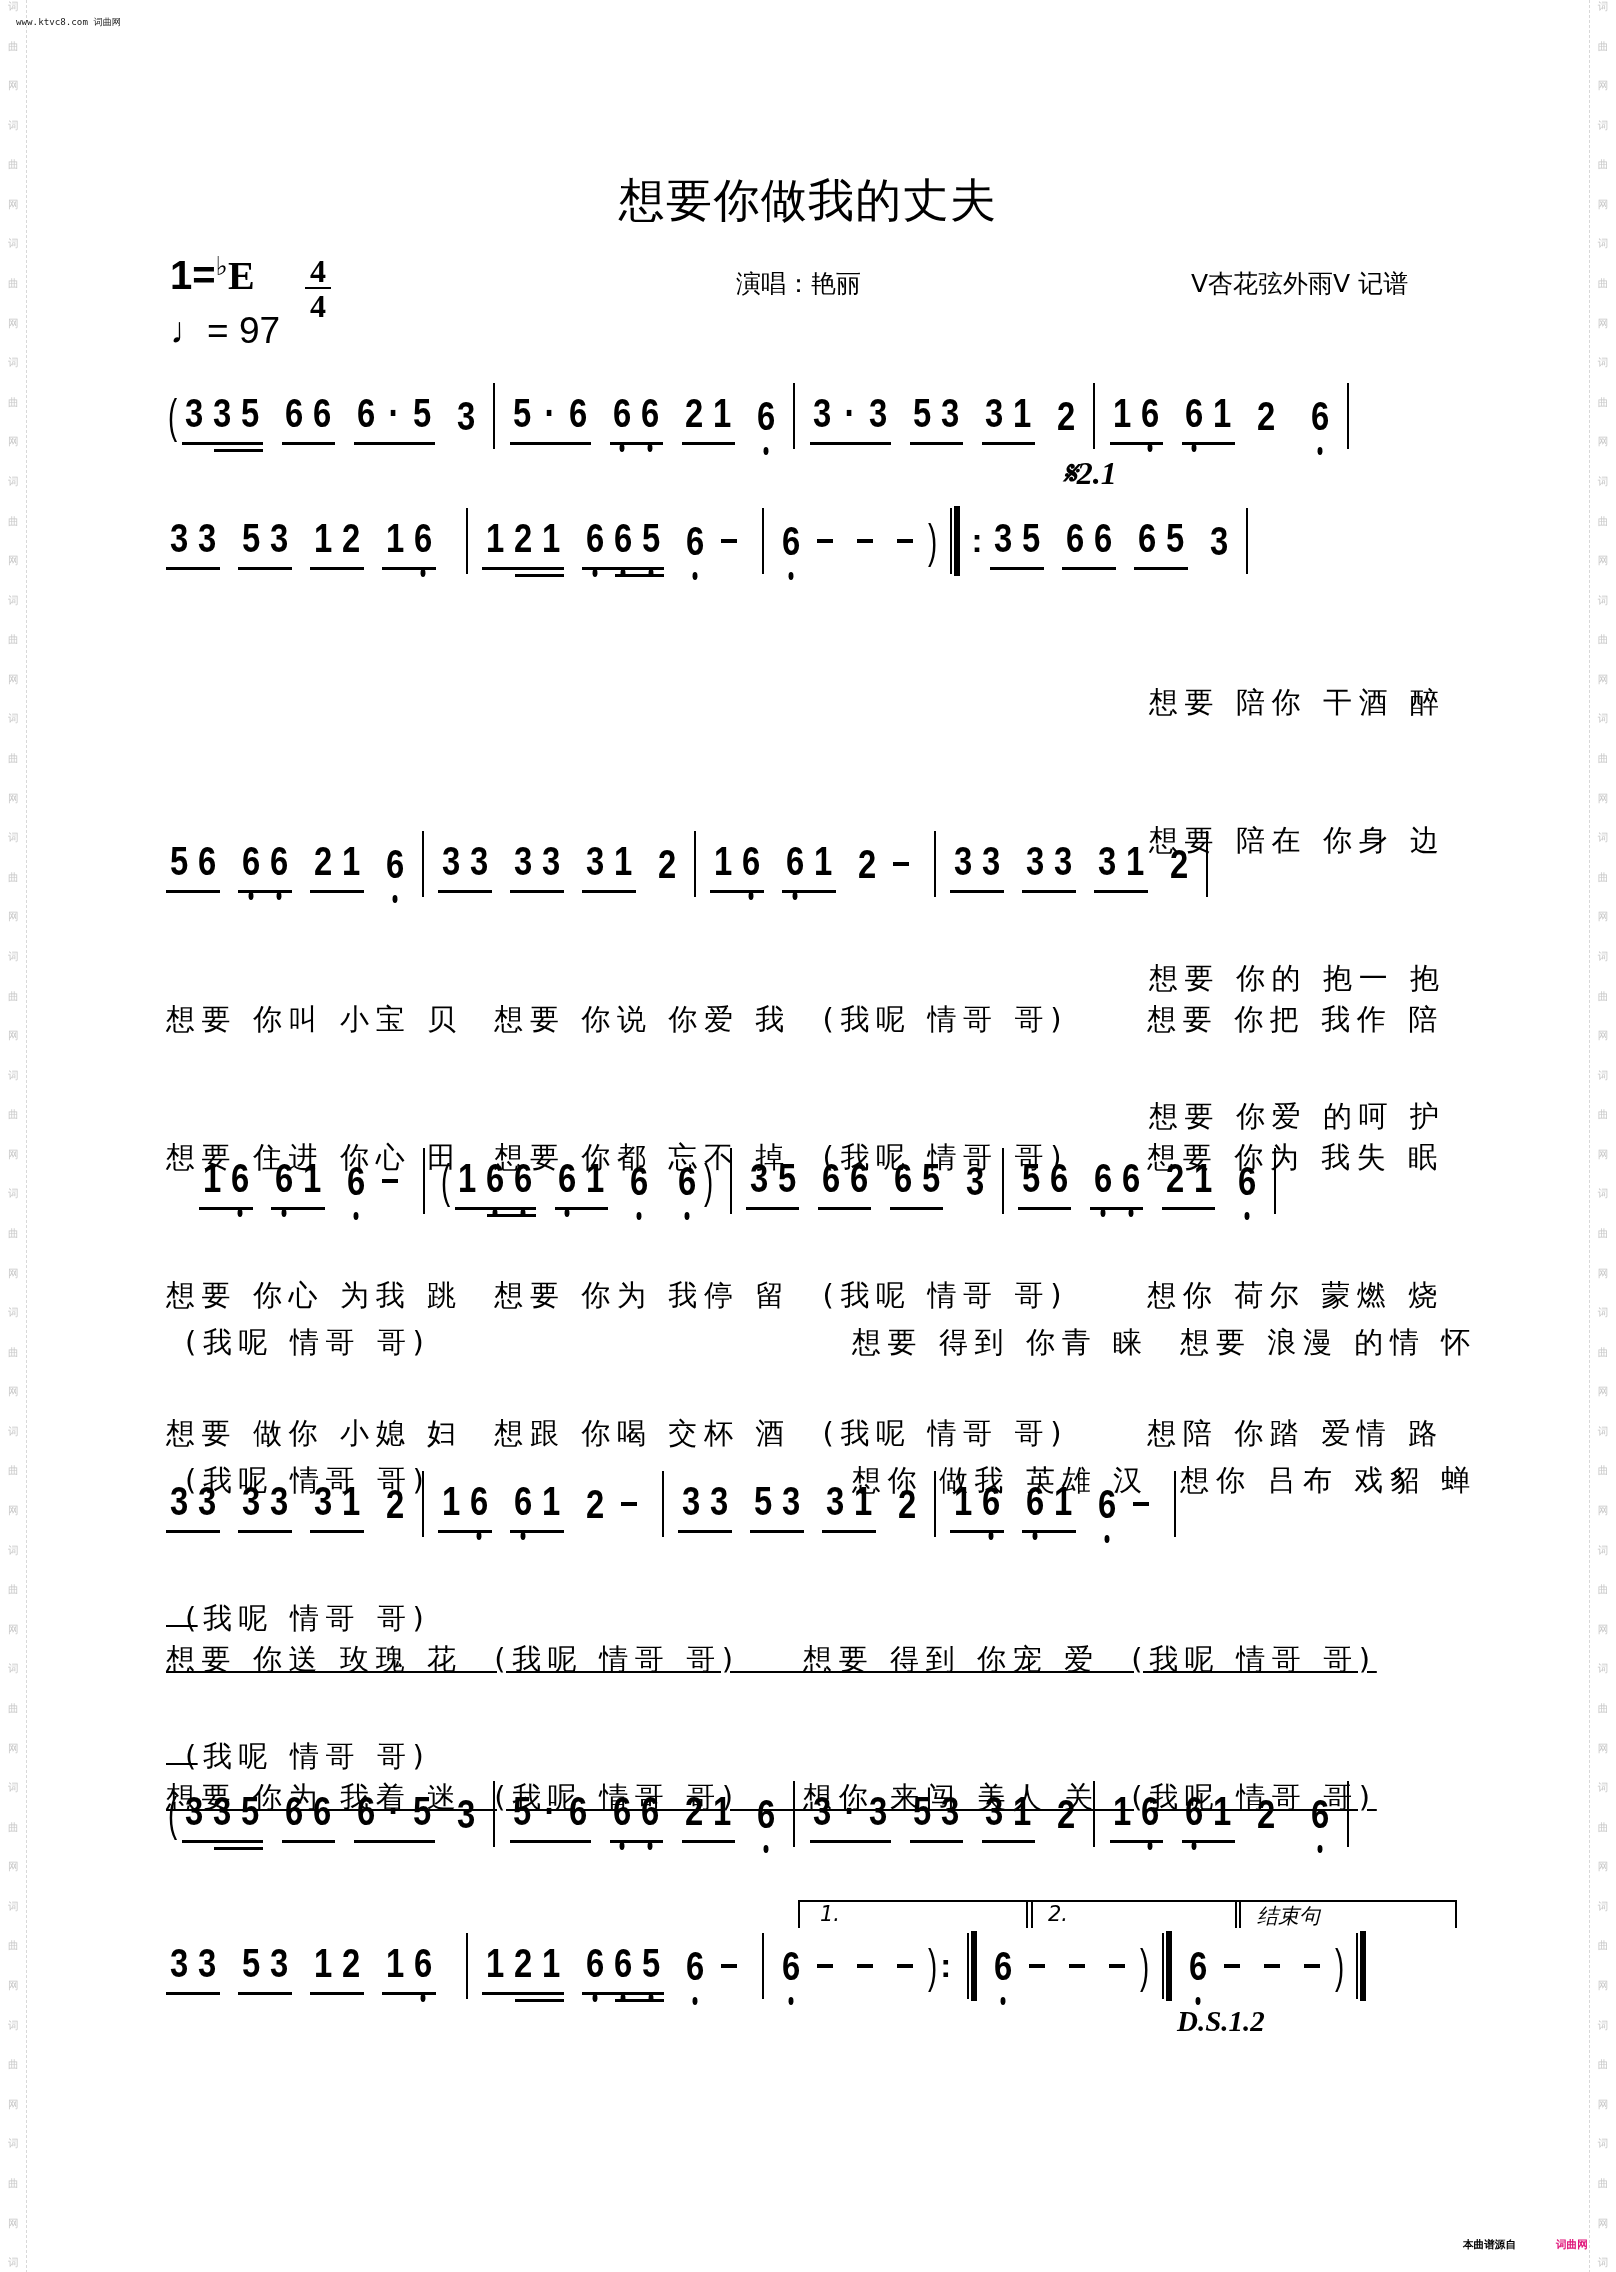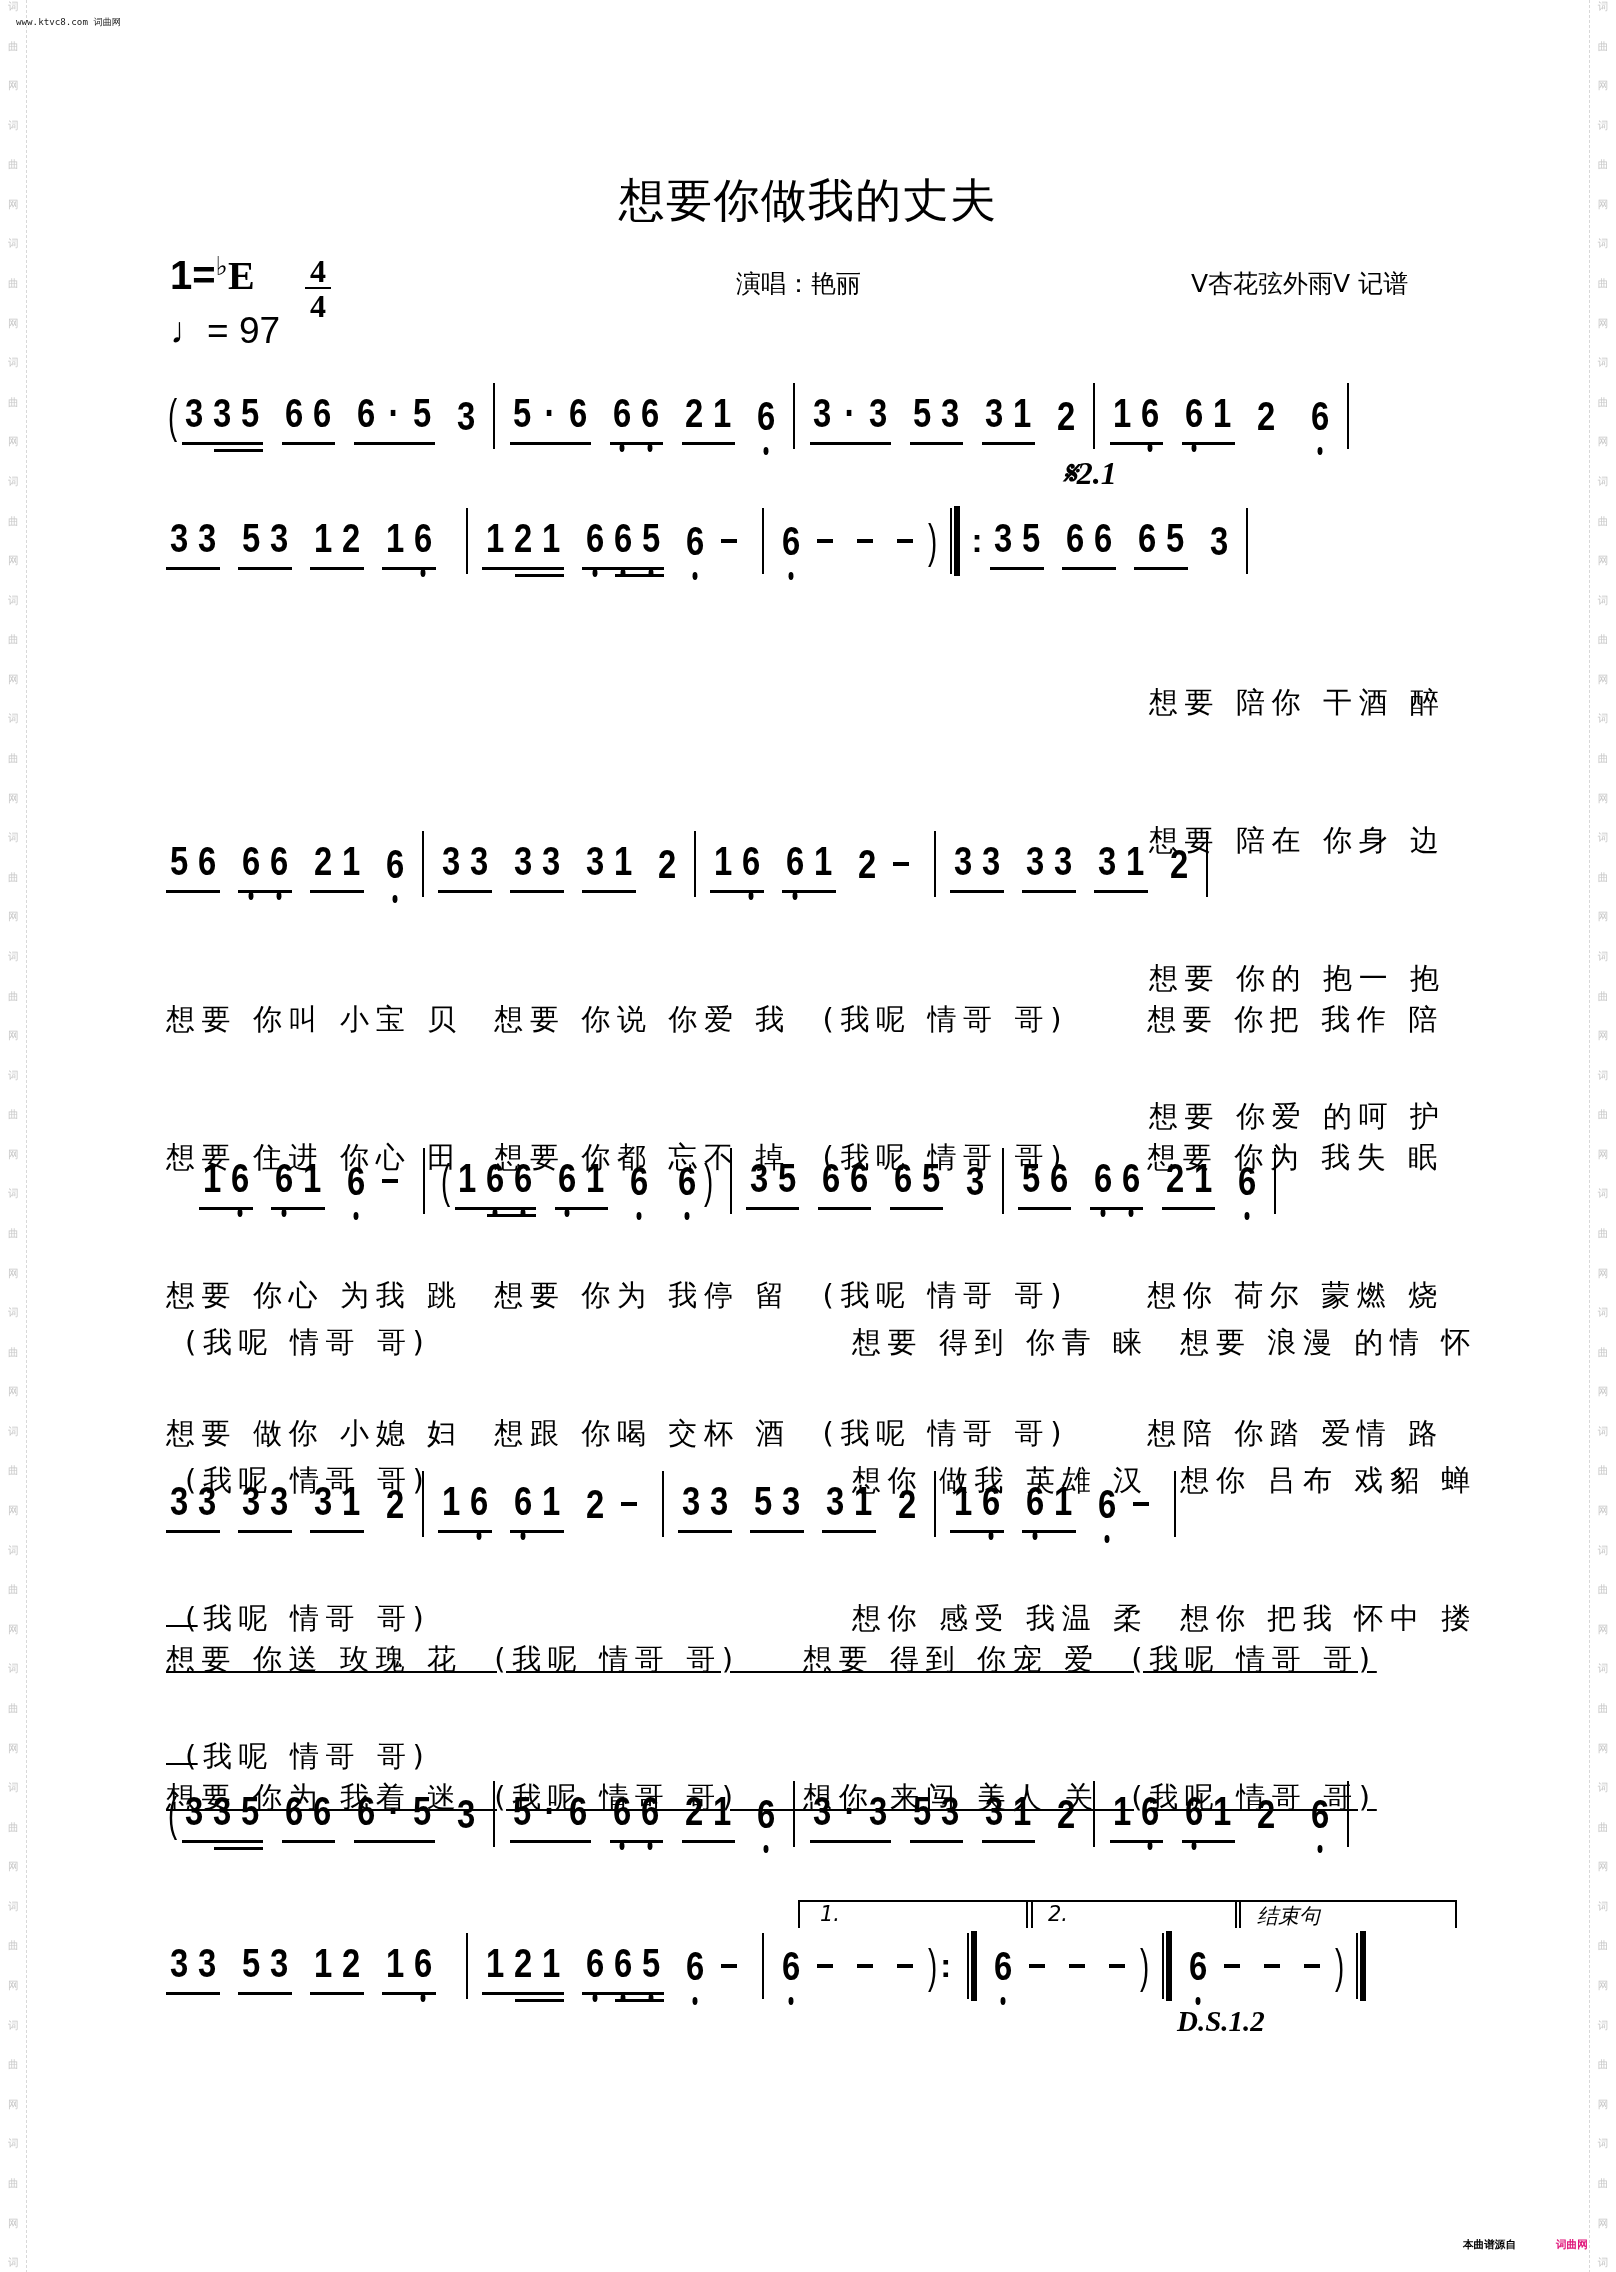--- a/index.html
+++ b/index.html
@@ -422,21 +422,20 @@
 </div>
 <div class="lyrics" style="left:185px; top:1227px;">
   <div>(我呢 情哥 哥)</div>
   <div>(我呢 情哥 哥)</div>
   <div>(我呢 情哥 哥)</div>
   <div>(我呢 情哥 哥)</div>
 </div>
 <div class="lyrics" style="left:852px; top:1227px;">
   <div>想要 得到 你青 睐  想要 浪漫 的情 怀</div>
   <div>想你 做我 英雄 汉  想你 吕布 戏貂 蝉</div>
-  <div>想你 感受 我温 柔  想你 把我 怀中 搂</div>
 </div>
 
 <div class="measure-row" style="left:165px; top:1471px;">
   <span class="grp u1">
       <span class="note">3</span>
       <span class="note">3</span>
     </span>
   <span class="grp u1">
       <span class="note">3</span>
       <span class="note">3</span>

